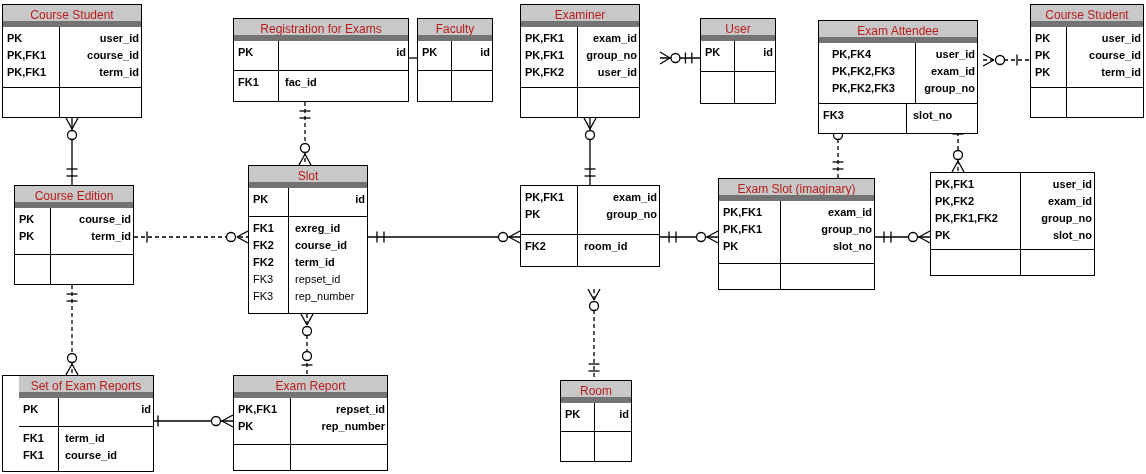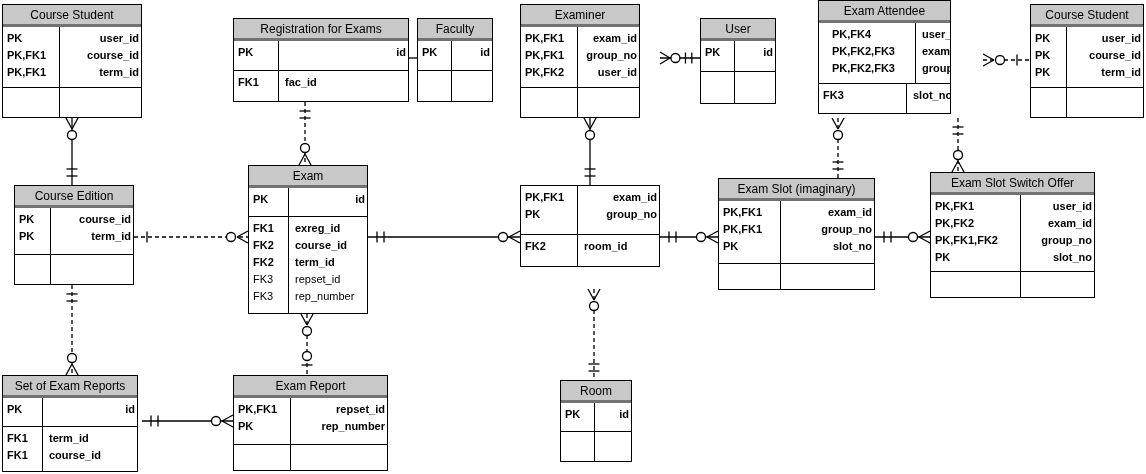--- a/index.html
+++ b/index.html
@@ -2,21 +2,21 @@
 <html><head>
 <meta charset="utf-8">
 <style>
   html,body{margin:0;padding:0;background:#ffffff;}
   #canvas{position:relative;width:1146px;height:474px;background:#ffffff;
           font-family:"Liberation Sans",sans-serif;overflow:hidden;}
   #wires{position:absolute;left:0;top:0;width:1146px;height:474px;z-index:1;}
   #entities{position:absolute;left:0;top:0;width:1146px;height:474px;z-index:2;}
   .entity{position:absolute;border:1px solid #000;background:#fff;box-sizing:border-box;}
   .e-header{height:22px;line-height:21px;text-align:center;background:#c8c8c8;
-            border-bottom:3px solid #737373;font-size:12px;color:#000000;box-sizing:border-box;
+            border-bottom:6px solid #737373;font-size:12px;color:#b91c1c;box-sizing:border-box;
             white-space:nowrap;overflow:hidden;}
   .e-section{display:flex;box-sizing:border-box;overflow:hidden;}
   .e-section + .e-section{border-top:1px solid #000;}
   .e-keys{border-right:1px solid #000;padding:3px 2px 0 4px;box-sizing:border-box;flex:none;}
   .e-attrs{padding:3px 2px 0 6px;flex:1;min-width:0;}
   .e-row{font-size:11px;line-height:17px;white-space:nowrap;color:#000;}
   .e-row.bold{font-weight:bold;}
   .e-row.underline{text-align:right;}
 </style>
 </head>
@@ -231,21 +231,21 @@
           </div>
           <div class="e-attrs">
             <div class="e-row bold underline">id</div>
           </div>
         </div>
         <div class="e-section" style="height: 32px;">
           <div class="e-keys" style="width: 34px;"></div>
           <div class="e-attrs"></div>
         </div>
       </div>
-      <div class="entity" style="left: 818px; top: 0; width: 133px;">
+      <div class="entity" style="left: 818px; top: 20px; width: 160px;">
         <div class="e-header">Exam Attendee</div>
         <div class="e-section" style="height: 60px; margin-left: 9px;">
           <div class="e-keys" style="width: 88px;">
             <div class="e-row bold">PK,FK4</div>
             <div class="e-row bold">PK,FK2,FK3</div>
             <div class="e-row bold">PK,FK2,FK3</div>
           </div>
           <div class="e-attrs">
             <div class="e-row bold underline">user_id</div>
             <div class="e-row bold underline">exam_id</div>
@@ -291,21 +291,21 @@
             <div class="e-row bold underline">course_id</div>
             <div class="e-row bold underline">term_id</div>
           </div>
         </div>
         <div class="e-section" style="height: 30px;">
           <div class="e-keys" style="width: 36px;"></div>
           <div class="e-attrs"></div>
         </div>
       </div>
       <div class="entity" style="left: 248px; top: 165px; width: 120px;">
-        <div class="e-header">Exam</div>
+        <div class="e-header">Slot</div>
         <div class="e-section" style="height: 28px;">
           <div class="e-keys" style="width: 40px;">
             <div class="e-row bold">PK</div>
           </div>
           <div class="e-attrs">
             <div class="e-row bold underline">id</div>
           </div>
         </div>
         <div class="e-section" style="height: 97px;">
           <div class="e-keys" style="width: 40px;">
@@ -357,41 +357,40 @@
             <div class="e-row bold underline">group_no</div>
             <div class="e-row bold underline">slot_no</div>
           </div>
         </div>
         <div class="e-section" style="height: 26px;">
           <div class="e-keys" style="width: 62px;"></div>
           <div class="e-attrs"></div>
         </div>
       </div>
       <div class="entity" style="left: 930px; top: 172px; width: 165px;">
-        <div class="e-header">Exam Slot Switch Offer</div>
         <div class="e-section" style="height: 76px;">
           <div class="e-keys" style="width: 90px;">
             <div class="e-row bold">PK,FK1</div>
             <div class="e-row bold">PK,FK2</div>
             <div class="e-row bold">PK,FK1,FK2</div>
             <div class="e-row bold">PK</div>
           </div>
           <div class="e-attrs">
             <div class="e-row bold underline">user_id</div>
             <div class="e-row bold underline">exam_id</div>
             <div class="e-row bold underline">group_no</div>
             <div class="e-row bold underline">slot_no</div>
           </div>
         </div>
         <div class="e-section" style="height: 26px;">
           <div class="e-keys" style="width: 90px;"></div>
           <div class="e-attrs"></div>
         </div>
       </div>
-      <div class="entity" style="left: 2px; top: 375px; width: 136px;">
+      <div class="entity" style="left: 2px; top: 375px; width: 152px; padding-left: 16px;">
         <div class="e-header">Set of Exam Reports</div>
         <div class="e-section" style="height: 28px;">
           <div class="e-keys" style="width: 40px;">
             <div class="e-row bold">PK</div>
           </div>
           <div class="e-attrs">
             <div class="e-row bold underline">id</div>
           </div>
         </div>
         <div class="e-section" style="height: 45px;">

